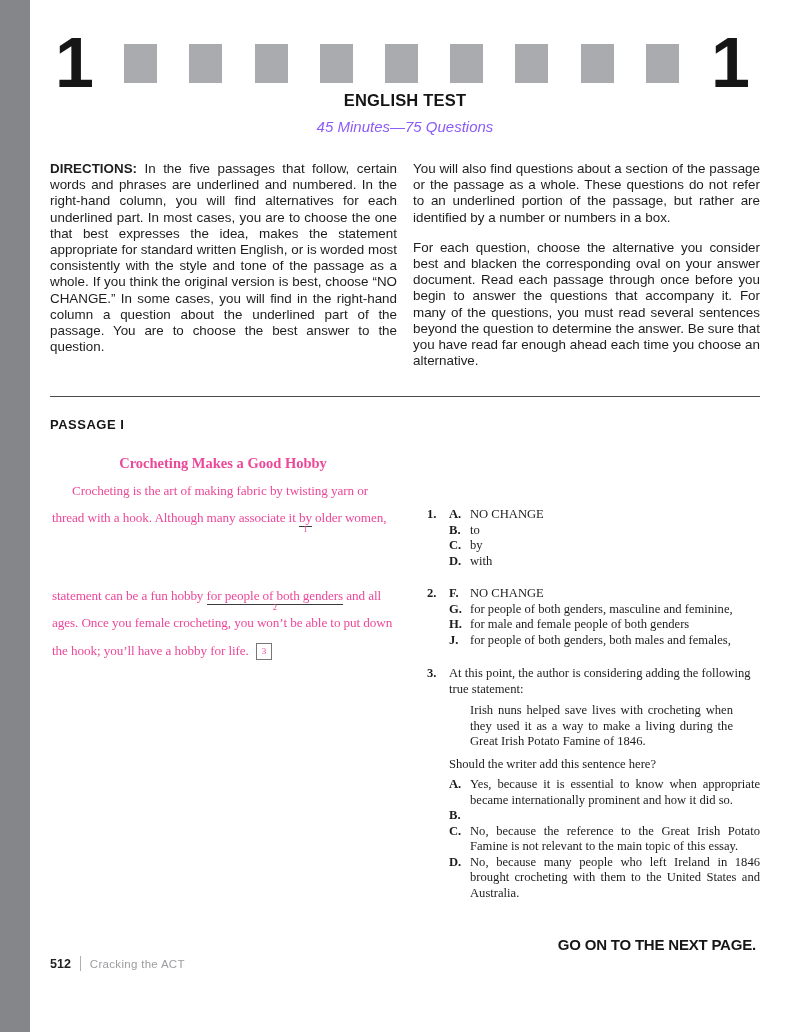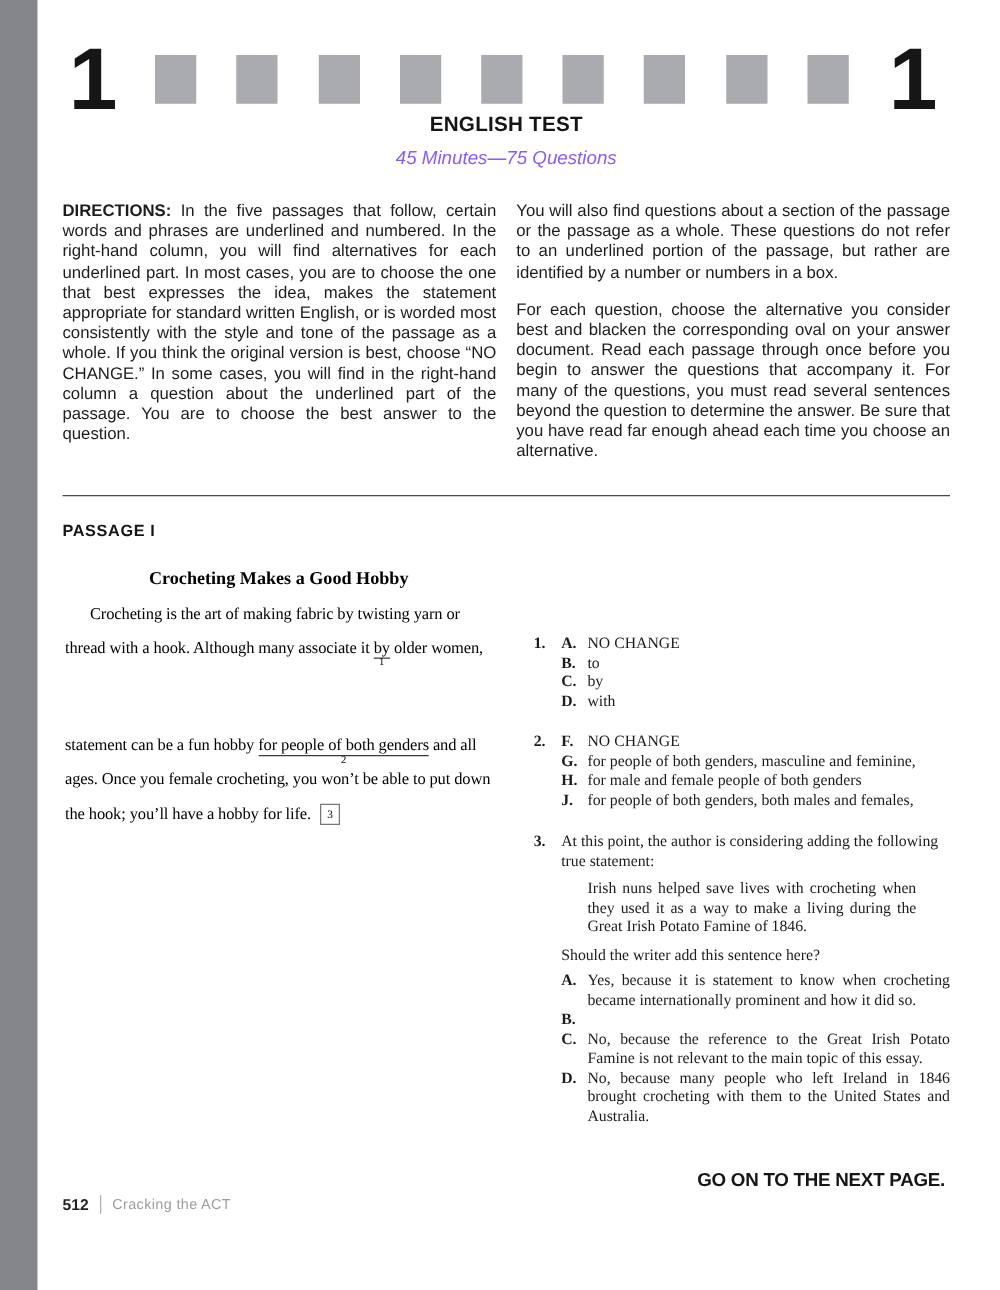--- a/index.html
+++ b/index.html
@@ -32,21 +32,21 @@
   .dir-right{left:413px;}
   .dir-right p + p{margin-top:14px;}
   .b{font-weight:bold;}
 
   .divider{position:absolute;left:50px;top:396px;width:710px;height:1px;background:#4a4a4a;}
 
   .passage-label{position:absolute;left:50px;top:417px;font-size:13px;font-weight:bold;
     letter-spacing:0.5px;color:#161617;}
 
   
-  .serif{font-family:"Liberation Serif",serif;color:#000000;}
+  .serif{font-family:"Liberation Serif",serif;color:#ec4899;}
   .passage-title{position:absolute;left:50px;top:455px;width:346px;text-align:center;
     font-weight:bold;font-size:14.5px;}
   .p-line{position:absolute;left:52px;white-space:nowrap;font-size:13.2px;letter-spacing:-0.1px;}
   .p-line.indent{padding-left:20px;}
   .u{position:relative;border-bottom:1px solid #3a3a3a;padding-bottom:0.5px;}
   .u-num{position:absolute;top:14px;left:0;right:0;text-align:center;
     font-size:8.5px;letter-spacing:0;}
   .boxed{display:inline-block;border:1px solid #777;font-size:9px;line-height:1;
     padding:3px 5px;margin-left:7px;vertical-align:1px;}
 
@@ -165,21 +165,21 @@
   <div class="question q-just" style="top:666px">
       <div class="q-row">
         <span class="q-num">3.</span>
         <span class="q-stem">At this point, the author is considering adding the following true statement:</span>
       </div>
       <div class="q-quote">Irish nuns helped save lives with crocheting when they used it as a way to make a living during the Great Irish Potato Famine of 1846.</div>
       <div class="q-sub">Should the writer add this sentence here?</div>
       <div class="q-row">
         <span class="q-num"></span>
         <span class="q-letter">A.</span>
-        <span class="q-text">Yes, because it is statement to know when crocheting became internationally prominent and how it did so.</span>
+        <span class="q-text">Yes, because it is essential to know when appropriate became internationally prominent and how it did so.</span>
       </div>
       <div class="q-row">
         <span class="q-num"></span>
         <span class="q-letter">B.</span>
       </div>
       <div class="q-row">
         <span class="q-num"></span>
         <span class="q-letter">C.</span>
         <span class="q-text">No, because the reference to the Great Irish Potato Famine is not relevant to the main topic of this essay.</span>
       </div>

